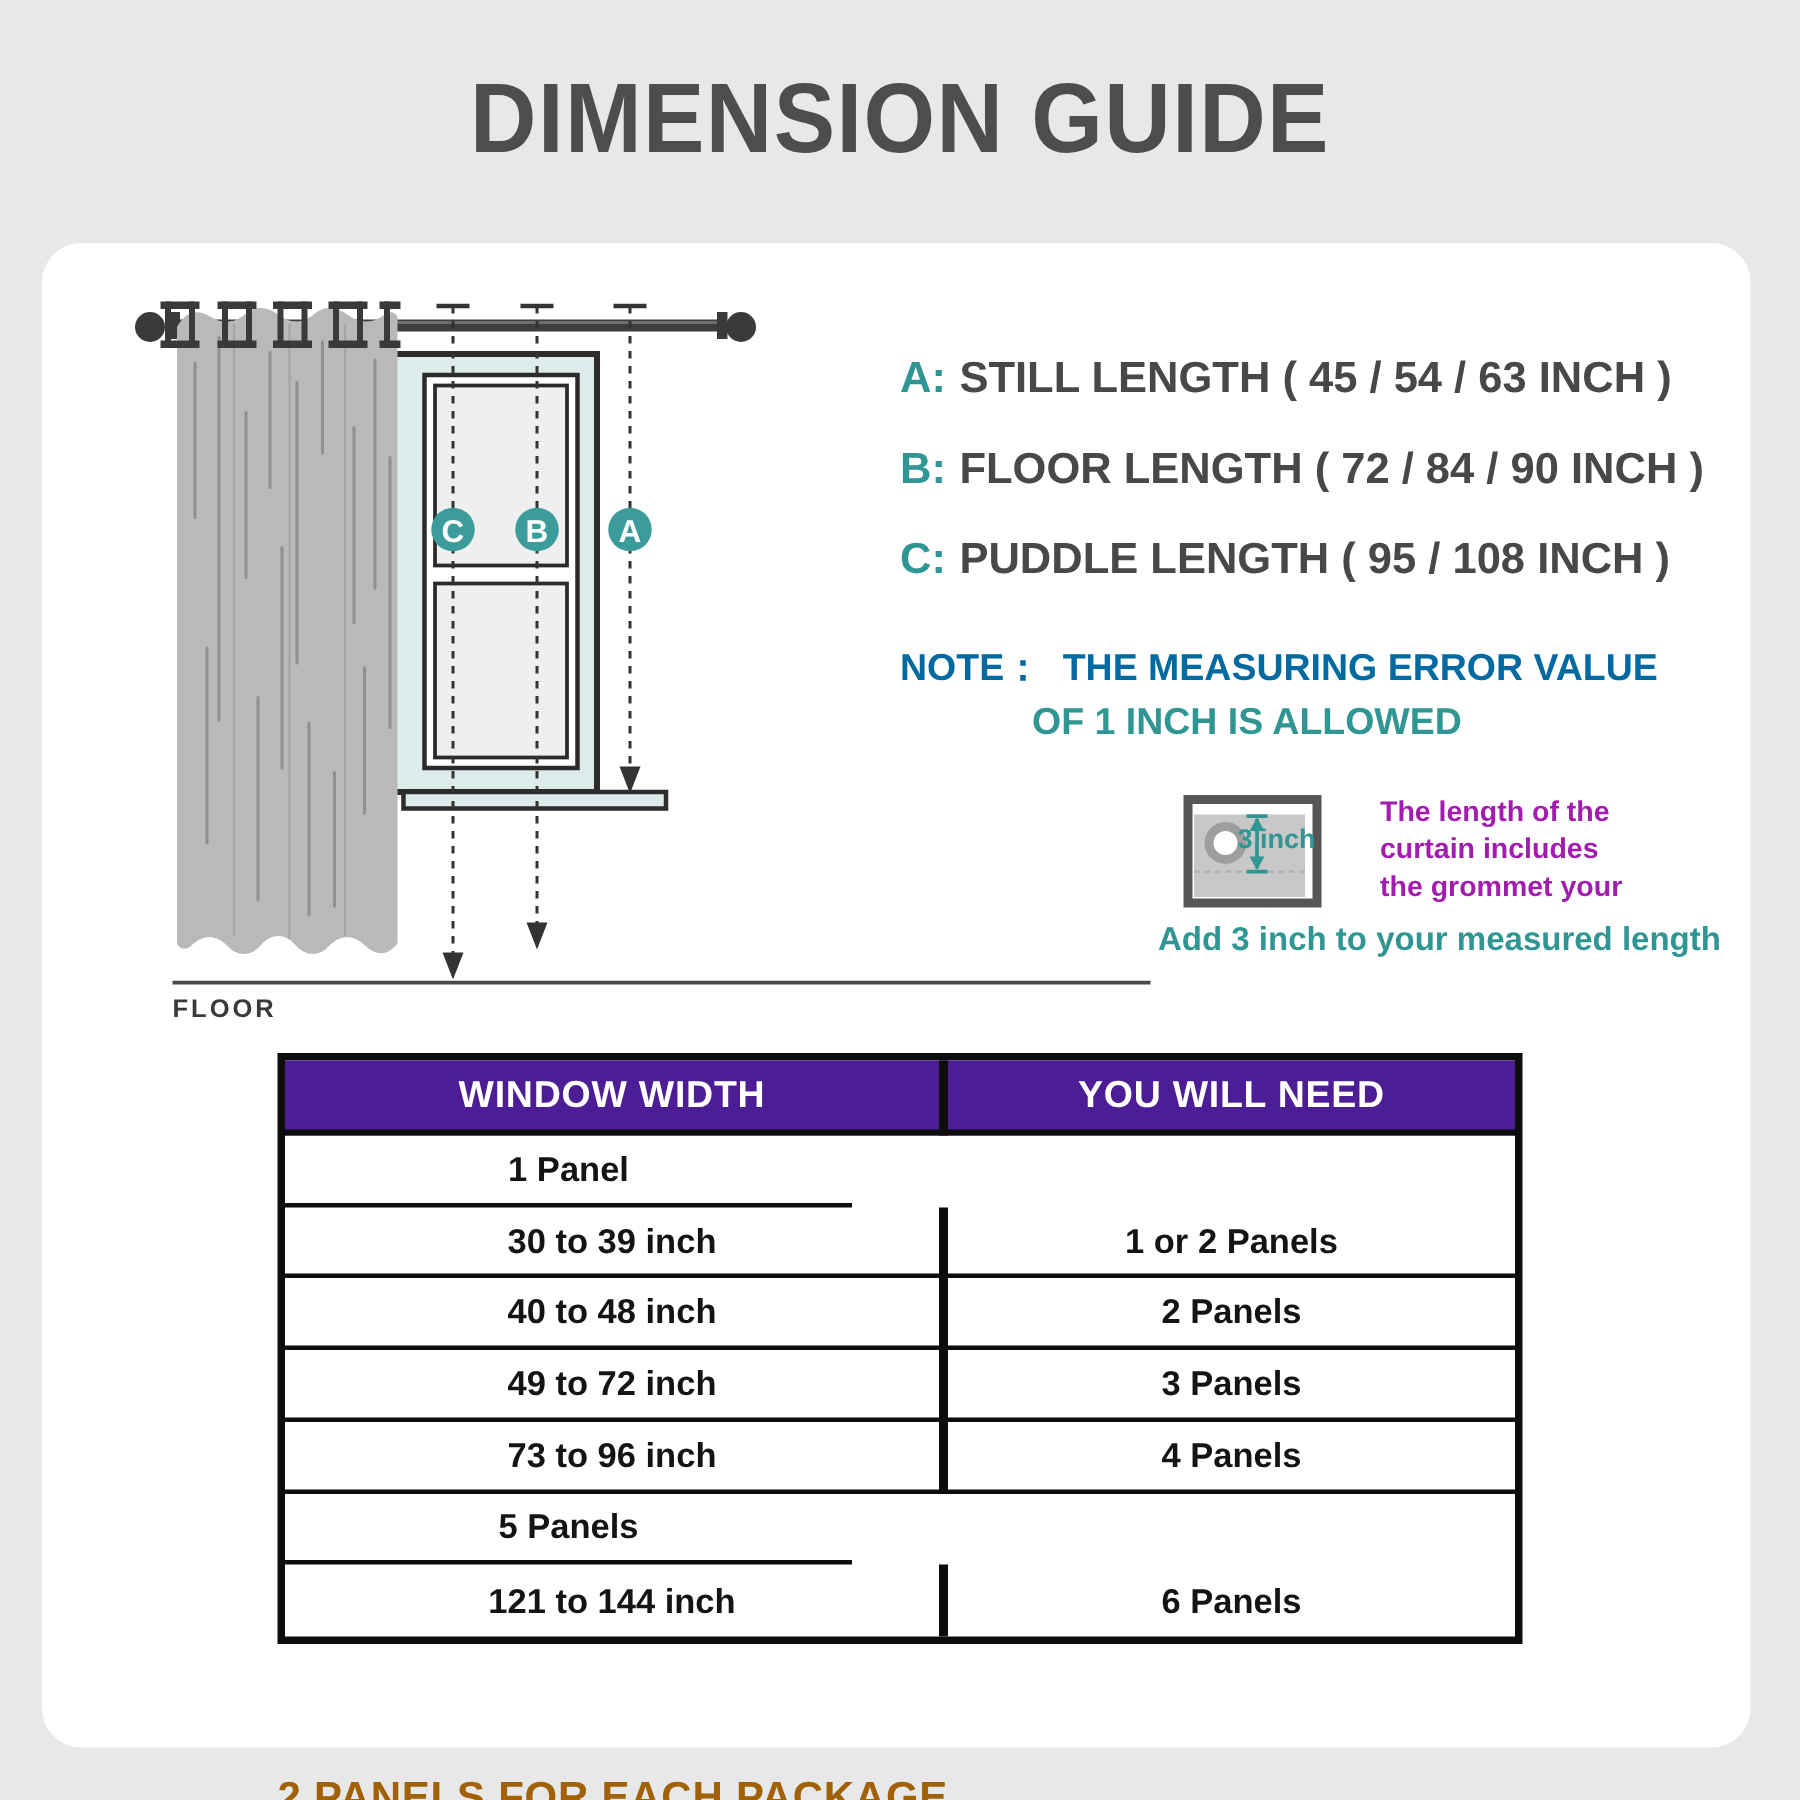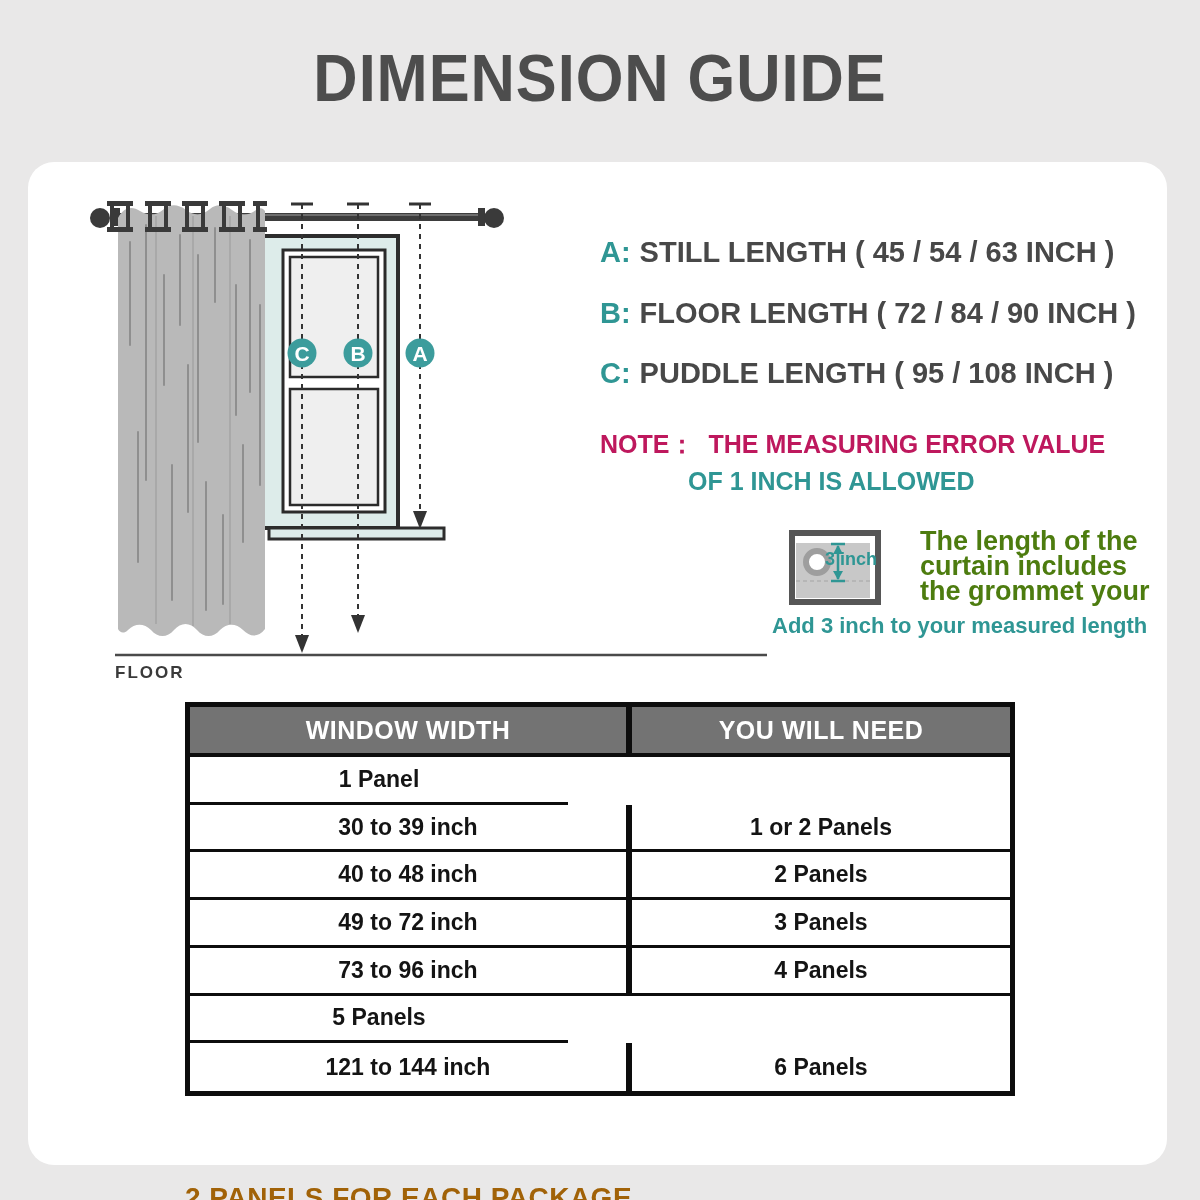--- a/index.html
+++ b/index.html
@@ -18,45 +18,45 @@
   }
   
   .card{
     left:28px;top:162px;width:1139px;height:1003px;
     background:#ffffff;border-radius:26px;
   }
   
   .len-row{left:600px;font-size:29px;font-weight:600;color:#484848;white-space:nowrap;}
   .len-row .key{color:#2f9694;margin-right:9px;}
   .len-a{top:236px;} .len-b{top:297px;} .len-c{top:357px;}
-  .note-line1{left:600px;top:428px;font-size:25px;font-weight:600;color:#be185d;white-space:nowrap;}
+  .note-line1{left:600px;top:428px;font-size:25px;font-weight:600;color:#0369a1;white-space:nowrap;}
   .note-line1 .note-key{margin-right:14px;}
   .note-line2{left:688px;top:467px;font-size:25px;font-weight:600;color:#2f9694;white-space:nowrap;}
   
   .measure-3inch{left:825px;top:549px;font-size:18px;font-weight:600;color:#2f9694;white-space:nowrap;}
-  .grommet-desc{left:920px;top:529px;font-size:27px;line-height:25px;font-weight:600;color:#4d7c0f;white-space:nowrap;}
+  .grommet-desc{left:920px;top:529px;font-size:19px;line-height:25px;font-weight:600;color:#a21caf;white-space:nowrap;}
   .grommet-tip{left:772px;top:613px;font-size:22px;font-weight:600;color:#2f9694;white-space:nowrap;}
   
   .size-table{
     left:185px;top:702px;width:830px;height:394px;
     border:5px solid #0d0d0d;background:#fff;
     display:flex;flex-direction:column;box-sizing:border-box;
   }
   .t-row{display:flex;flex:1;}
   .t-row.header{flex:0 0 50px;}
   .t-cell{
     display:flex;align-items:center;justify-content:center;
     box-sizing:border-box;border-bottom:3px solid #0d0d0d;
     font-size:23px;font-weight:600;color:#141414;
   }
   .t-row:last-child .t-cell{border-bottom:none;}
   .t-cell.c1{width:53.9%;border-right:6px solid #0d0d0d;}
   .t-cell.c2{width:46.1%;}
   .t-row.header .t-cell{
-    background:#737373;color:#ffffff;font-size:25px;font-weight:800;
+    background:#4c1d95;color:#ffffff;font-size:25px;font-weight:800;
     letter-spacing:.5px;border-bottom:4px solid #0d0d0d;
   }
   
   .footer-note{left:185px;top:1182px;font-size:28px;font-weight:700;color:#a16207;letter-spacing:.5px;}
 </style>
 </head>
 <body>
 
 <div class="abs page-title">DIMENSION GUIDE</div>
 

